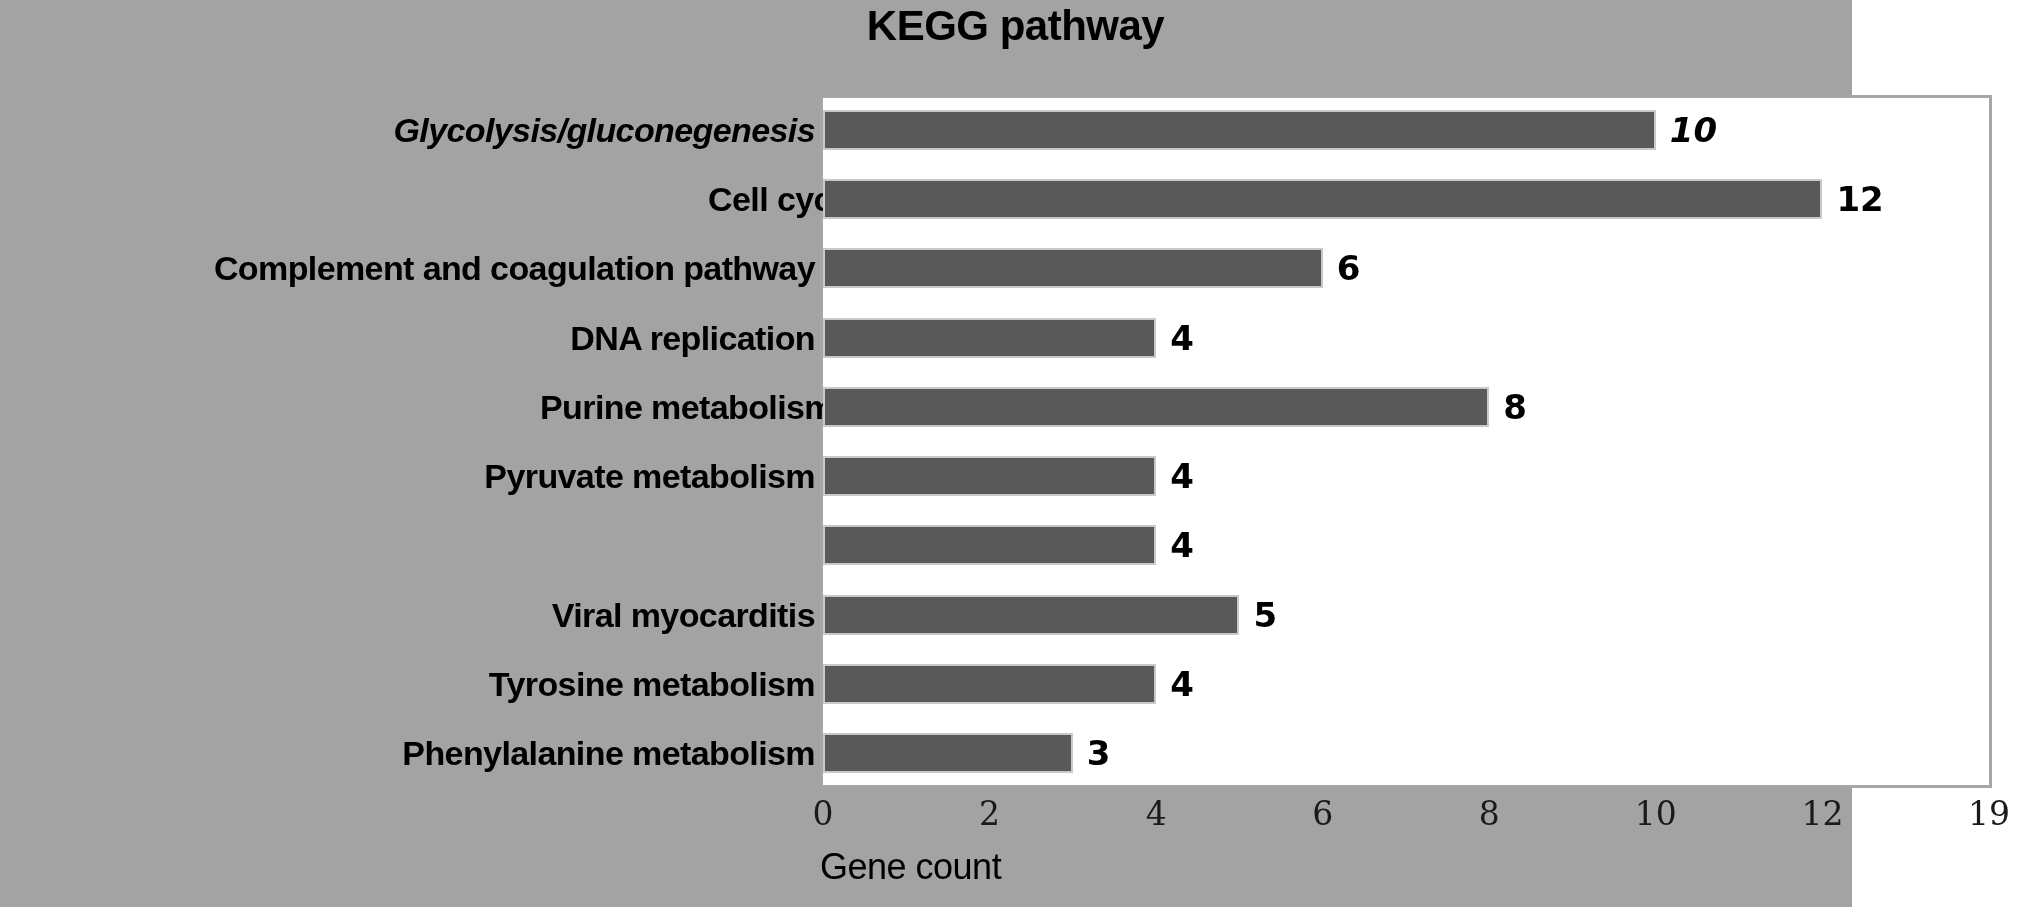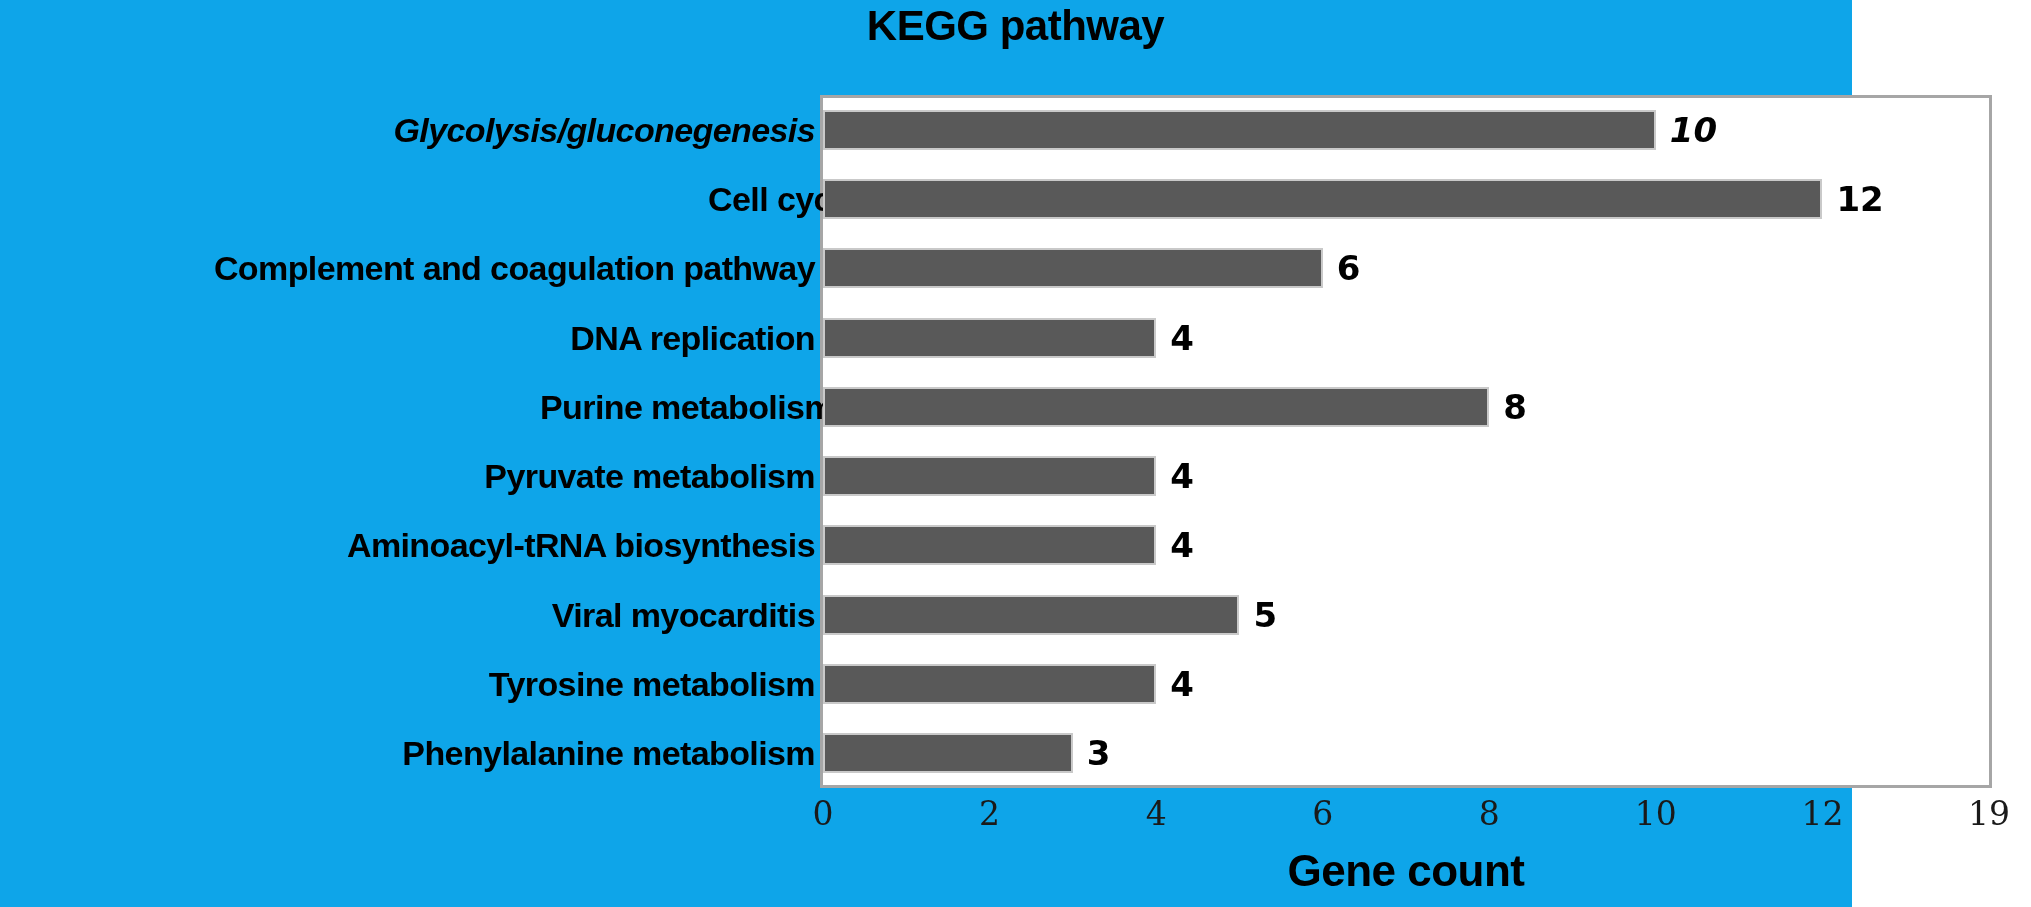--- a/index.html
+++ b/index.html
@@ -13,21 +13,21 @@
     font-family: "Liberation Sans", sans-serif;
     overflow: hidden;
     position: relative;
   }
 
   #figure {
     position: absolute;
     left: 0; top: 0;
     width: 1852px;
     height: 907px;
-    background: #0ea5e9;
+    background: #a3a3a3;
   }
 
   
   .chart-title {
     position: absolute;
     left: 0;
     top: 2px;
     width: 2031px;
     text-align: center;
     font-size: 42px;
@@ -118,23 +118,23 @@
     font-weight: normal;
     color: #1a1a1a;
     font-family: "DejaVu Serif", serif;
     white-space: nowrap;
   }
   .xlabel {
     position: absolute;
     left: 820px;
     top: 846px;
     width: 1172px;
-    text-align: center;
-    font-size: 44px;
-    font-weight: bold;
+    text-align: left;
+    font-size: 36px;
+    font-weight: normal;
     color: #000000;
     letter-spacing: -0.5px;
     white-space: nowrap;
   }
 </style>
 </head>
 <body>
 
 <div id="figure">
 
@@ -179,21 +179,20 @@
         </div>
       </div>
       <div class="row" style="top: 346.5px; height: 69.3px;">
         <div class="cat-label">Pyruvate metabolism</div>
         <div class="bar-wrap" style="height: 69.3px;">
           <div class="bar" style="width: 333.143px; background: rgb(89, 89, 89); border-color: rgb(201, 201, 201);"></div>
           <div class="bar-value">4</div>
         </div>
       </div>
       <div class="row" style="top: 415.8px; height: 69.3px;">
-        <div class="cat-label">Aminoacyl-tRNA biosynthesis</div>
         <div class="bar-wrap" style="height: 69.3px;">
           <div class="bar" style="width: 333.143px; background: rgb(89, 89, 89); border-color: rgb(201, 201, 201);"></div>
           <div class="bar-value">4</div>
         </div>
       </div>
       <div class="row" style="top: 485.1px; height: 69.3px;">
         <div class="cat-label">Viral myocarditis</div>
         <div class="bar-wrap" style="height: 69.3px;">
           <div class="bar" style="width: 416.429px; background: rgb(89, 89, 89); border-color: rgb(201, 201, 201);"></div>
           <div class="bar-value">5</div>

